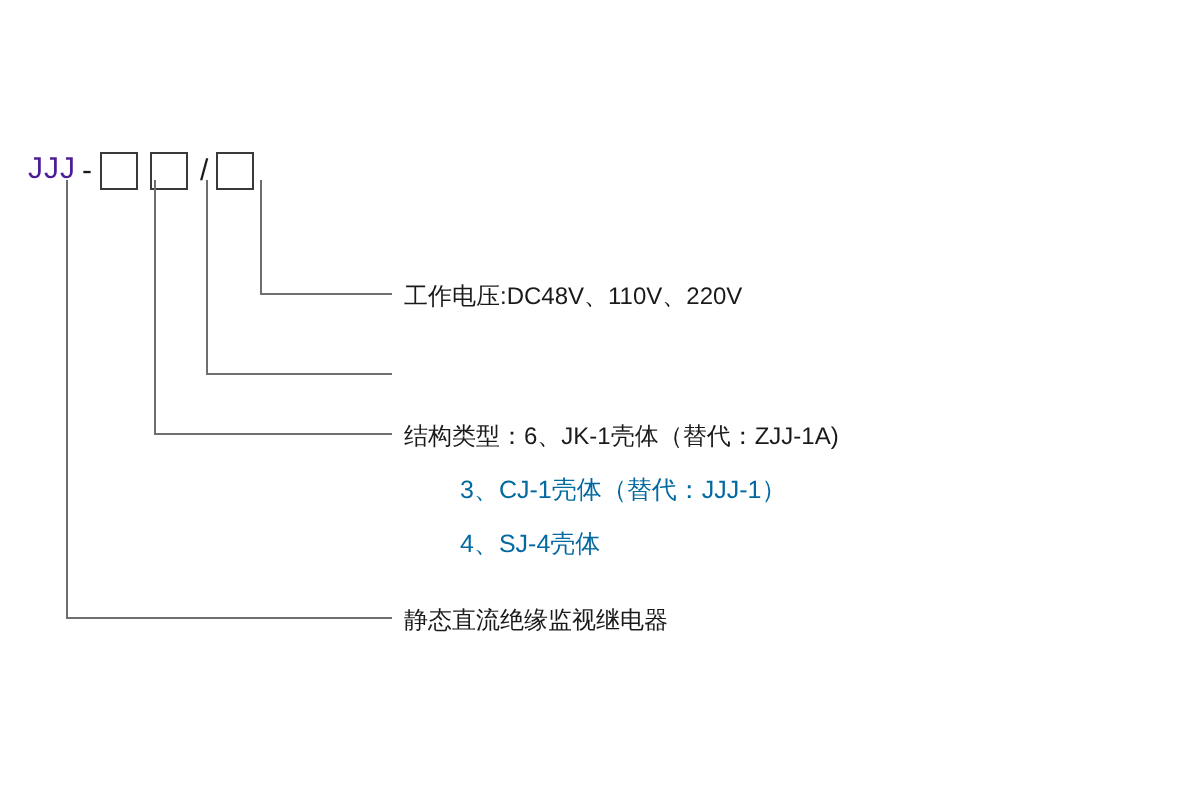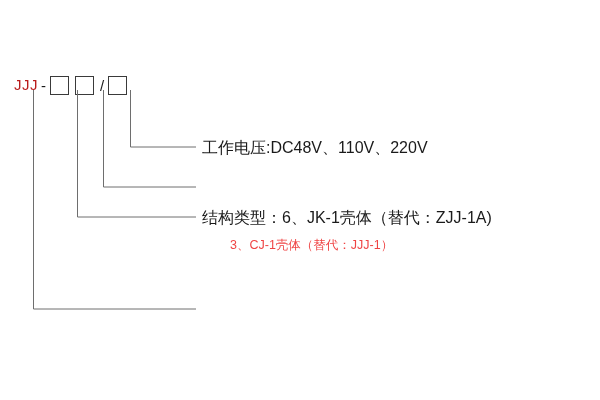--- a/index.html
+++ b/index.html
@@ -22,21 +22,21 @@
   .code-row {
     position: absolute;
     left: 14px;
     top: 72px;
     display: flex;
     align-items: center;
     height: 26px;
   }
   .code-text {
     font-size: 15px;
-    color: #b91c1c;
+    color: #4c1d95;
     letter-spacing: 0.5px;
     line-height: 26px;
   }
   .code-dash {
     font-size: 15px;
     color: #1a1a1a;
     margin: 0 4px 0 3px;
   }
   .code-box {
     width: 17px;
@@ -54,29 +54,29 @@
   #leaders {
     position: absolute;
     left: 0;
     top: 0;
     width: 600px;
     height: 400px;
   }
   
   .ann {
     position: absolute;
-    font-size: 16px;
+    font-size: 12px;
     color: #1a1a1a;
     white-space: nowrap;
     line-height: 20px;
   }
   .ann-sub {
     position: absolute;
     font-size: 12.5px;
-    color: #ef4444;
+    color: #0369a1;
     white-space: nowrap;
     line-height: 20px;
   }
   #ann-voltage { left: 202px; top: 138px; }
   #ann-contact { left: 202px; top: 178px; }
   #ann-struct  { left: 202px; top: 208px; }
   #ann-struct2 { left: 230px; top: 235px; }
   #ann-struct3 { left: 230px; top: 262px; }
   #ann-name    { left: 202px; top: 300px; }
 </style>
@@ -101,14 +101,16 @@
     <path d="M103.5 90 L103.5 187 L196 187" fill="none" stroke="#6e6e6e" stroke-width="1"></path>
 
     <path d="M77.5 90 L77.5 217 L196 217" fill="none" stroke="#6e6e6e" stroke-width="1"></path>
 
     <path d="M33.5 90 L33.5 309 L196 309" fill="none" stroke="#6e6e6e" stroke-width="1"></path>
   </svg>
 
   <div class="ann" id="ann-voltage">工作电压:DC48V、110V、220V</div>
   <div class="ann" id="ann-struct">结构类型：6、JK-1壳体（替代：ZJJ-1A)</div>
   <div class="ann-sub" id="ann-struct2">3、CJ-1壳体（替代：JJJ-1）</div>
+  <div class="ann-sub" id="ann-struct3">4、SJ-4壳体</div>
+  <div class="ann" id="ann-name">静态直流绝缘监视继电器</div>
 
 </div>
 
 </body></html>

